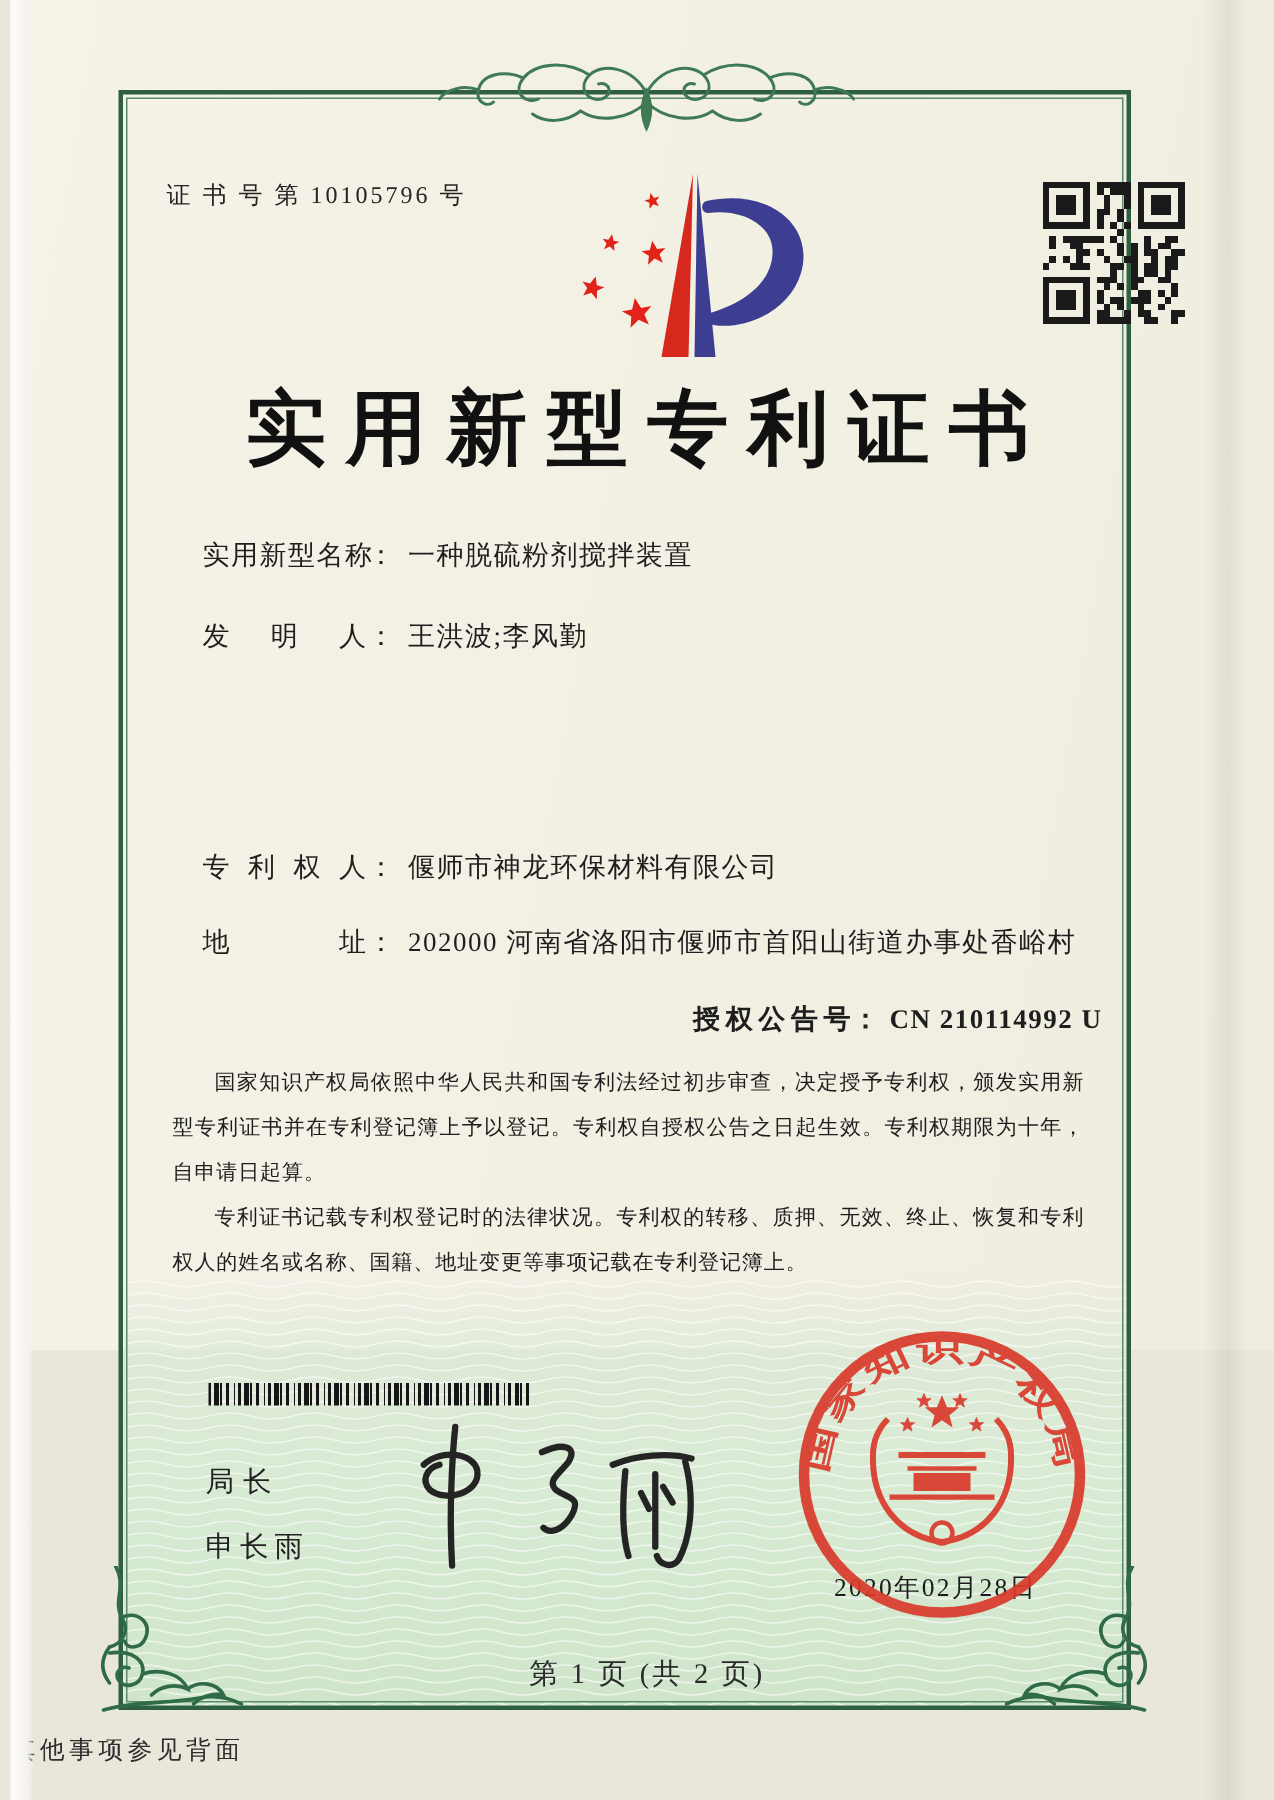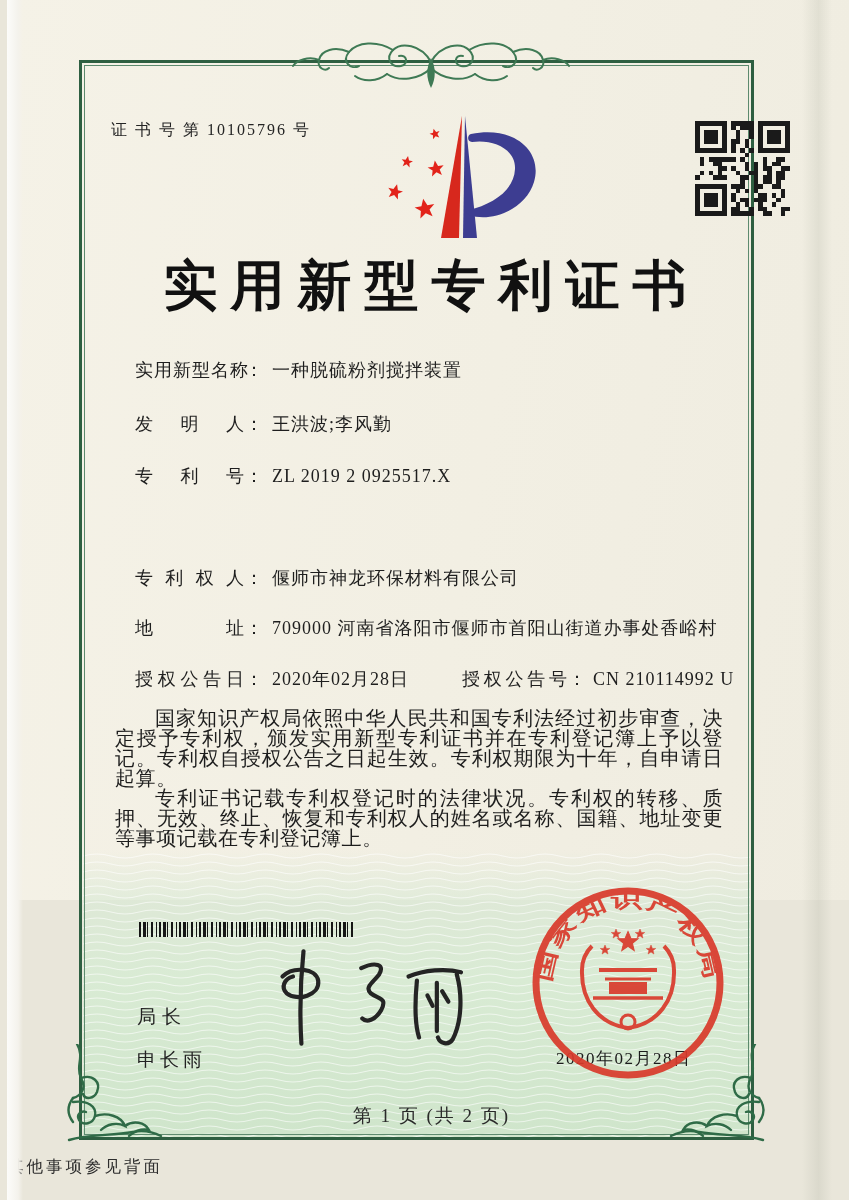--- a/index.html
+++ b/index.html
@@ -28,34 +28,34 @@
     background:linear-gradient(180deg,rgba(216,234,213,0) 0%,rgba(216,234,213,0.65) 18%,#d9ebd4 45%,#cfe5cb 100%);}
   .band svg{position:absolute;inset:0;}
   .cert-no{position:absolute;left:104px;top:120px;font-size:16px;letter-spacing:2px;color:#242424;}
   .logo{position:absolute;left:366px;top:112px;width:180px;height:130px;}
   .qr{position:absolute;left:688px;top:121px;width:95px;height:95px;}
   .title{position:absolute;left:0;top:250px;width:849px;text-align:center;
     font-size:54px;font-weight:600;letter-spacing:13px;color:#111;}
   .field{position:absolute;left:108px;font-size:18px;letter-spacing:1px;white-space:nowrap;color:#1e1e1e;}
   .field .lab{display:inline-block;width:110px;text-align:justify;text-align-last:justify;vertical-align:top;margin-left:20px;}
   .field .colon{margin-right:8px;}
-  .field2{position:absolute;left:455px;font-size:18px;letter-spacing:1px;white-space:nowrap;color:#1e1e1e;}
+  .field2{position:absolute;left:455px;font-size:18px;letter-spacing:1px;white-space:nowrap;color:#1e1e1e;font-weight:bold;}
   .field2 .lab{display:inline-block;width:106px;text-align:justify;text-align-last:justify;}
   .field2 .colon{margin-right:6px;}
   .body-text{position:absolute;left:108px;top:708px;width:608px;
-    font-size:20px;line-height:20px;text-align:justify;letter-spacing:0.6px;color:#1d1d1d;}
+    font-size:14px;line-height:30px;text-align:justify;letter-spacing:0.6px;color:#1d1d1d;}
   .body-text p{margin:0;text-indent:2em;}
   .barcode{position:absolute;left:132px;top:922px;width:216px;height:15px;
     background:repeating-linear-gradient(90deg,
       #161616 0 2px,rgba(0,0,0,0) 2px 4px,
       #161616 4px 7px,rgba(0,0,0,0) 7px 8px,
       #161616 8px 9px,rgba(0,0,0,0) 9px 12px,
       #161616 12px 14px,rgba(0,0,0,0) 14px 17px,
       #161616 17px 18px,rgba(0,0,0,0) 18px 20px);}
-  .director{position:absolute;left:130px;top:975px;font-size:19px;letter-spacing:6px;color:#222;margin-top:29px;}
+  .director{position:absolute;left:130px;top:975px;font-size:19px;letter-spacing:6px;color:#222;}
   .director .name{display:block;margin-top:17px;letter-spacing:4px;text-align:right;}
   .signature{position:absolute;left:252px;top:945px;width:215px;height:105px;}
   .seal{position:absolute;left:518px;top:880px;width:206px;height:206px;}
   .seal-date{position:absolute;left:549px;top:1047px;font-size:17px;letter-spacing:1.5px;color:#1b1b1b;}
   .page-num{position:absolute;left:0;top:1103px;width:849px;text-align:center;
     font-size:19px;letter-spacing:2px;color:#2a2a2a;}
   .back-note{position:absolute;left:0;top:1156px;width:849px;text-align:left;
     font-size:16.5px;letter-spacing:3px;color:#2d2d2d;}
   .orn-top{position:absolute;left:274px;top:34px;width:300px;height:58px;}
   .orn-bl{position:absolute;left:58px;top:1044px;width:112px;height:100px;}
@@ -305,31 +305,25 @@
     </svg>
 
   <div class="title">实用新型专利证书</div>
 
   <div class="field" style="top:358px">
     <span class="lab">实用新型名称</span><span class="colon">：</span><span>一种脱硫粉剂搅拌装置</span>
   </div>
   <div class="field" style="top:412px">
     <span class="lab">发明人</span><span class="colon">：</span><span>王洪波;李风勤</span>
   </div>
-  <div class="field" style="top:464px">
-    <span class="lab">专利号</span><span class="colon">：</span><span>ZL 2019 2 0925517.X</span>
-  </div>
   <div class="field" style="top:566px">
     <span class="lab">专利权人</span><span class="colon">：</span><span>偃师市神龙环保材料有限公司</span>
   </div>
   <div class="field" style="top:616px">
-    <span class="lab">地址</span><span class="colon">：</span><span>709000 河南省洛阳市偃师市首阳山街道办事处香峪村</span>
-  </div>
-  <div class="field" style="top:667px">
-    <span class="lab">授权公告日</span><span class="colon">：</span><span>2020年02月28日</span>
+    <span class="lab">地址</span><span class="colon">：</span><span>202000 河南省洛阳市偃师市首阳山街道办事处香峪村</span>
   </div>
   <div class="field2" style="top:667px">
     <span class="lab">授权公告号</span><span class="colon">：</span><span>CN 210114992 U</span>
   </div>
 
   <div class="body-text">
     <p>国家知识产权局依照中华人民共和国专利法经过初步审查，决定授予专利权，颁发实用新型专利证书并在专利登记簿上予以登记。专利权自授权公告之日起生效。专利权期限为十年，自申请日起算。</p>
     <p>专利证书记载专利权登记时的法律状况。专利权的转移、质押、无效、终止、恢复和专利权人的姓名或名称、国籍、地址变更等事项记载在专利登记簿上。</p>
   </div>
 

